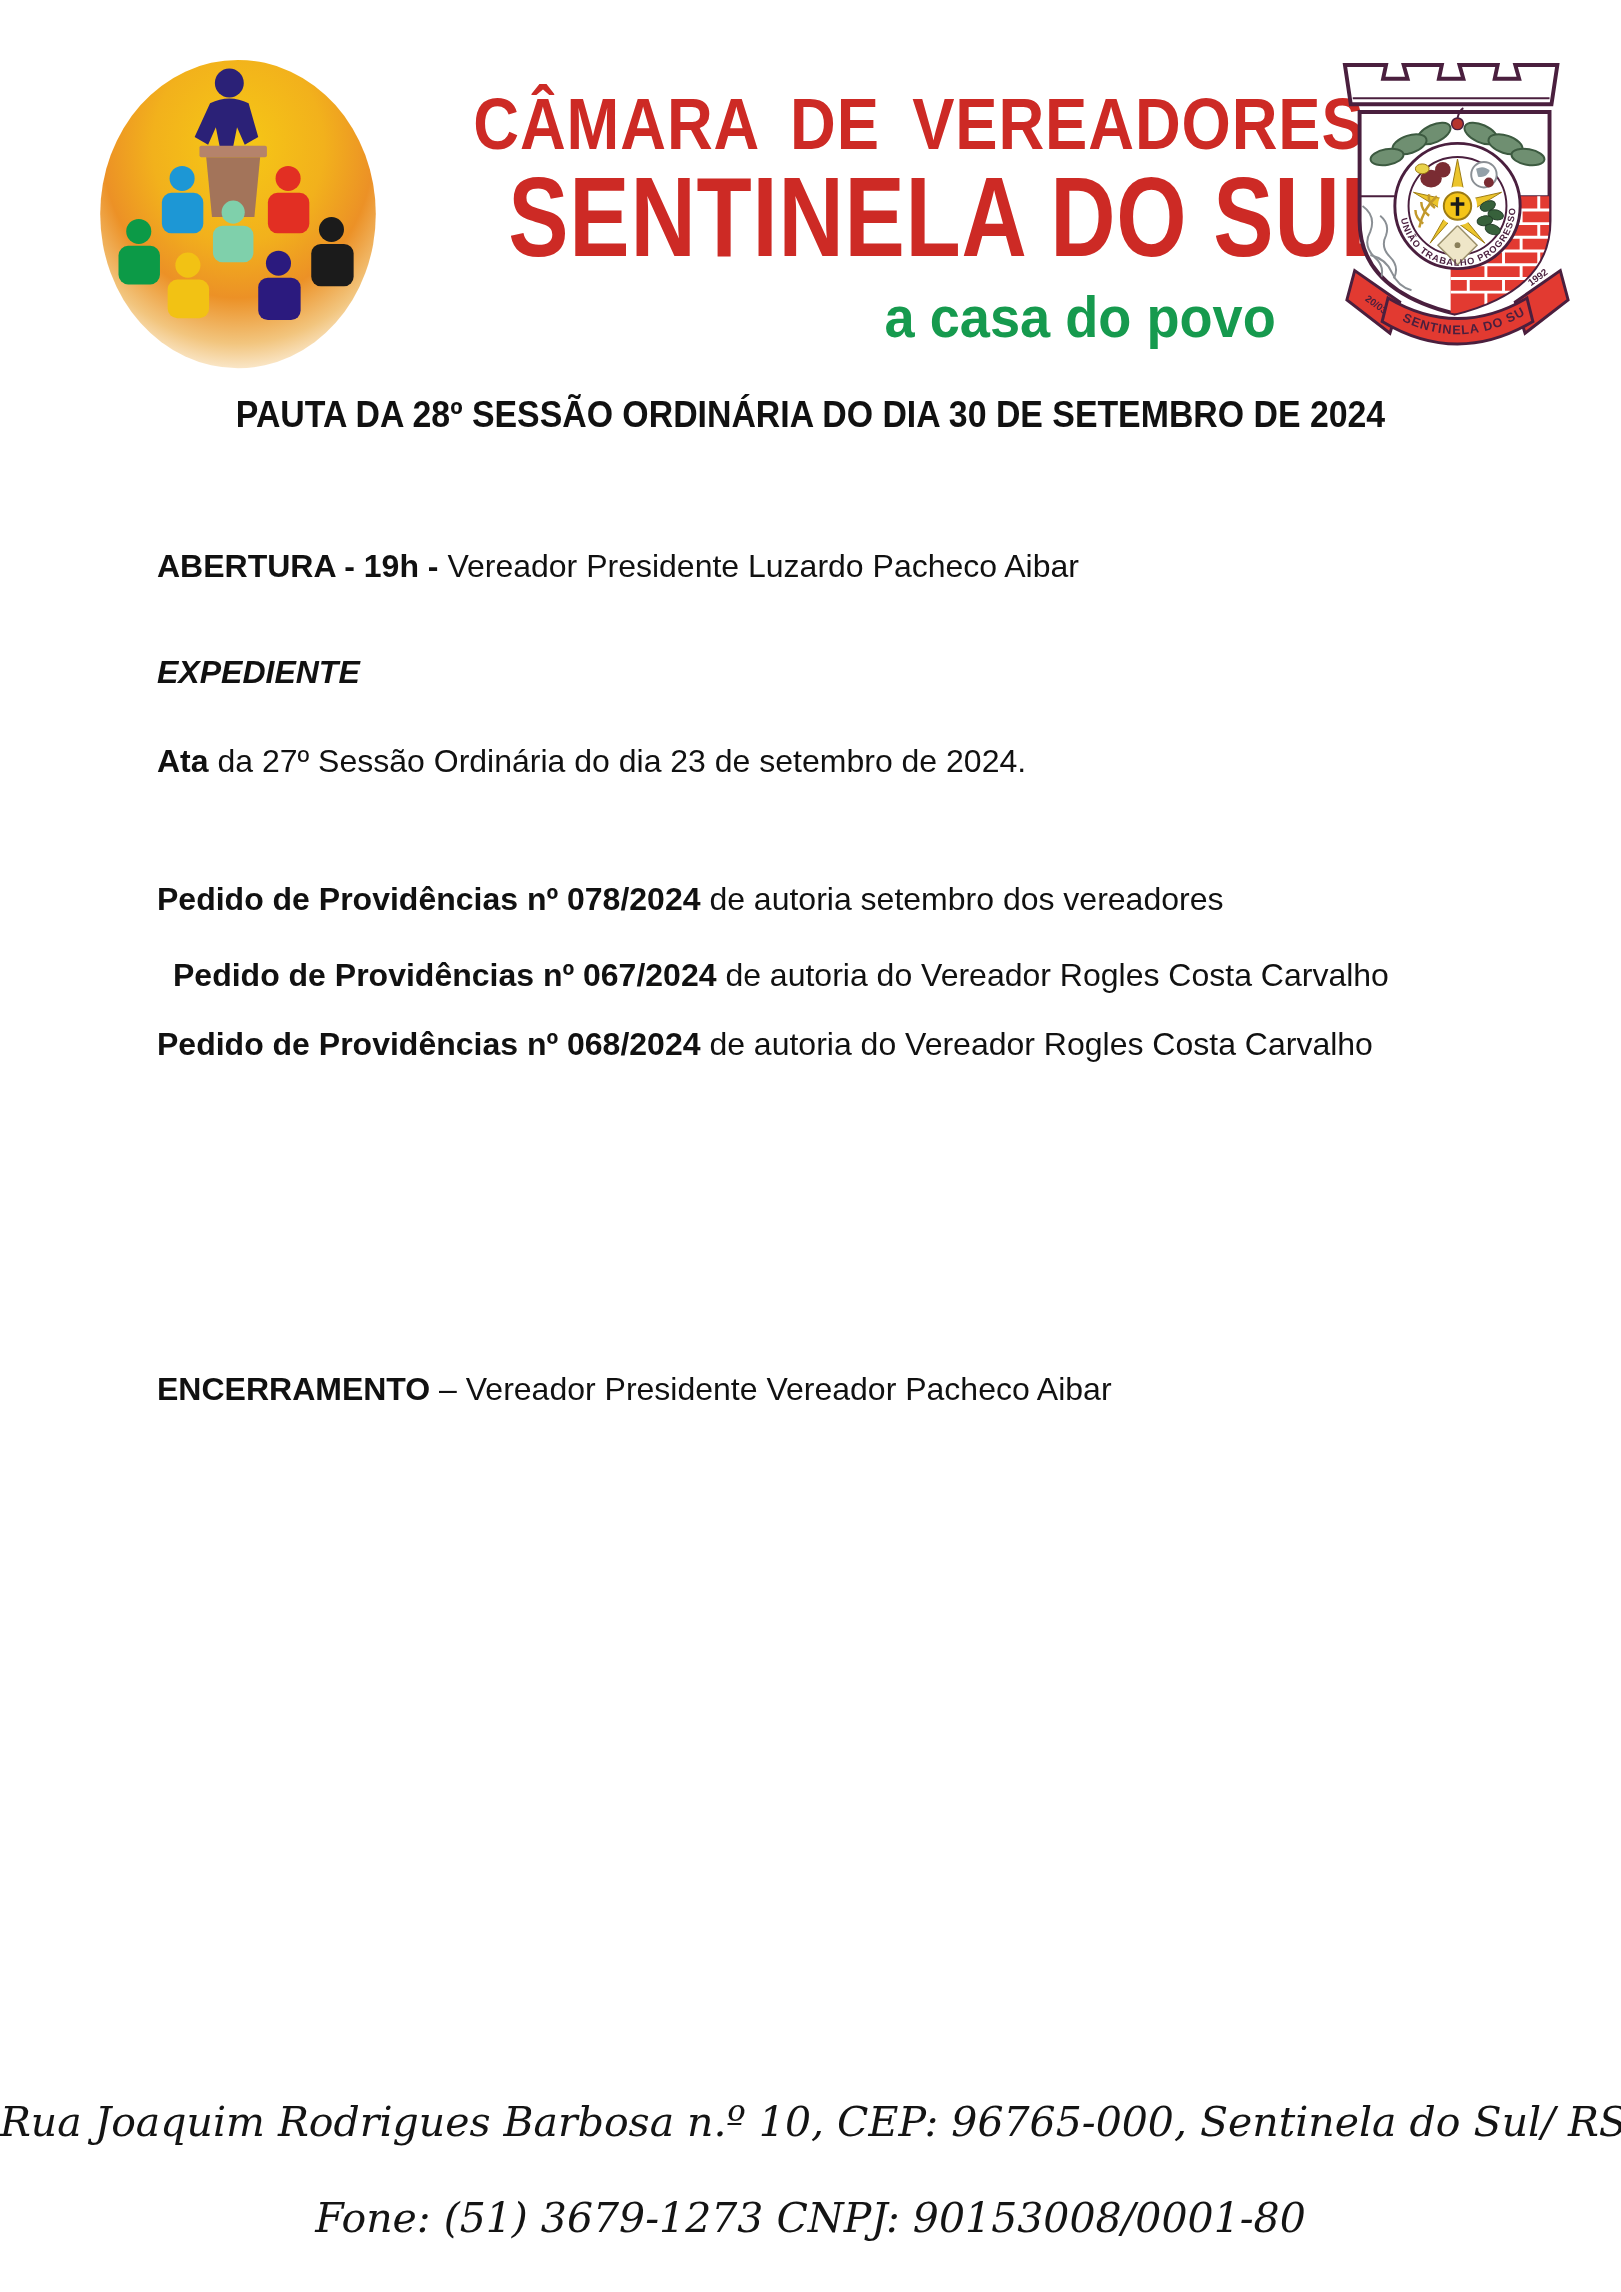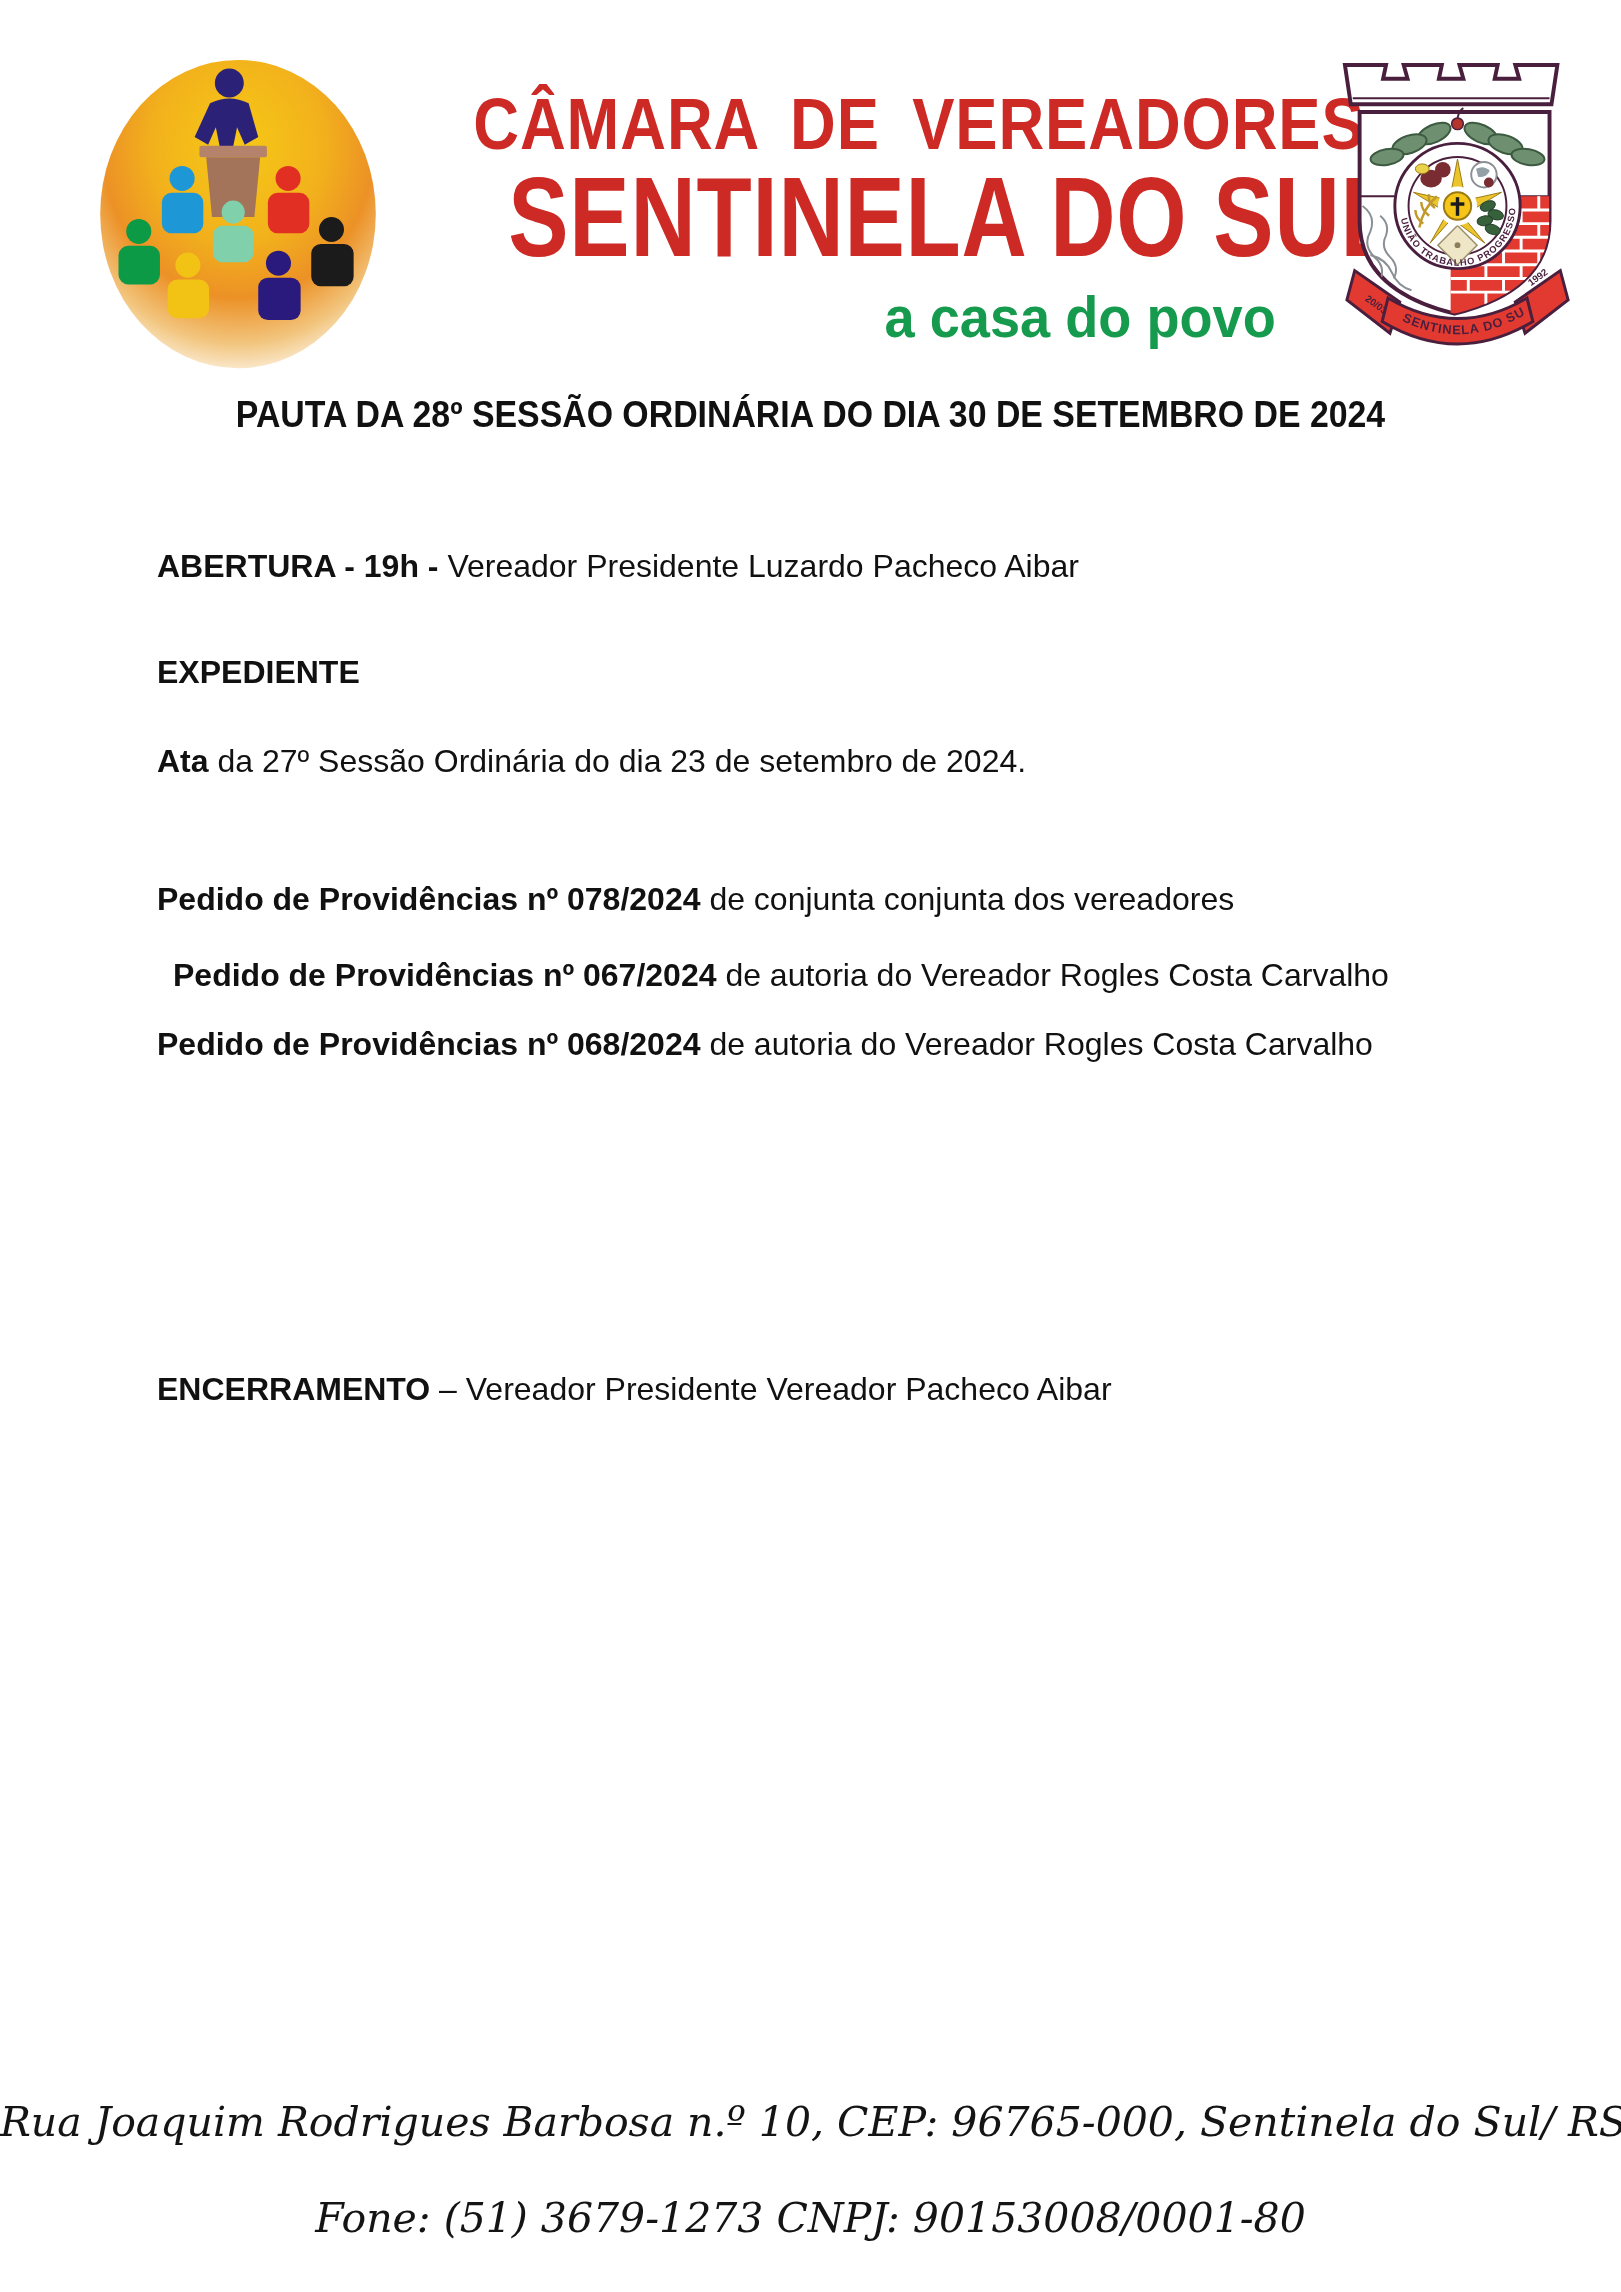--- a/index.html
+++ b/index.html
@@ -22,21 +22,21 @@
   .org-line3 { position:absolute; right:345px; top:284px; font-size:57px; font-weight:bold; color:#169a4e; white-space:nowrap; transform:scaleX(0.95); transform-origin:100% 50%; }
   
   .doc-title {
     position:absolute; left:0; right:0; top:394px;
     text-align:center; font-size:36px; font-weight:bold; white-space:nowrap;
     transform:scaleX(0.94); transform-origin:50% 50%;
   }
   .para { position:absolute; left:157px; font-size:32px; white-space:nowrap; line-height:1.2; }
   .para b, .para .lbl { font-weight:bold; }
   .p-abertura    { top:547px; }
-  .p-expediente  { top:653px; font-weight:bold; }
+  .p-expediente  { top:653px; font-weight:bold;font-style:italic; }
   .p-ata         { top:742px; }
   .p-item0       { top:880px; }
   .p-item1       { top:956px;margin-left:16px; }
   .p-item2       { top:1025px; }
   .p-encerra     { top:1370px; }
   
   .footer-line {
     position:absolute; left:0; right:0; text-align:center;
     font-family:"DejaVu Serif", serif; font-style:italic;
     font-size:41px; color:#141414; white-space:nowrap;
@@ -241,21 +241,21 @@
 
   <main>
     <h1 class="doc-title">PAUTA DA 28º SESSÃO ORDINÁRIA DO DIA 30 DE SETEMBRO DE 2024</h1>
 
     <p class="para p-abertura"><span class="lbl">ABERTURA - 19h -</span><span> Vereador Presidente Luzardo Pacheco Aibar</span></p>
 
     <p class="para p-expediente">EXPEDIENTE</p>
 
     <p class="para p-ata"><span class="lbl">Ata</span><span> da 27º Sessão Ordinária do dia 23 de setembro de 2024.</span></p>
 
-    <p class="para p-item0"><span class="lbl">Pedido de Providências nº 078/2024</span><span> de conjunta conjunta dos vereadores</span></p>
+    <p class="para p-item0"><span class="lbl">Pedido de Providências nº 078/2024</span><span> de autoria setembro dos vereadores</span></p>
 
     <p class="para p-item1"><span class="lbl">Pedido de Providências nº 067/2024</span><span> de autoria do Vereador Rogles Costa Carvalho</span></p>
 
     <p class="para p-item2"><span class="lbl">Pedido de Providências nº 068/2024</span><span> de autoria do Vereador Rogles Costa Carvalho</span></p>
 
     <p class="para p-encerra"><span class="lbl">ENCERRAMENTO</span><span> – Vereador Presidente Vereador Pacheco Aibar</span></p>
   </main>
 
   <footer>
     <div class="footer-line footer-1">Rua Joaquim Rodrigues Barbosa n.º 10, CEP: 96765-000, Sentinela do Sul/ RS.</div>

